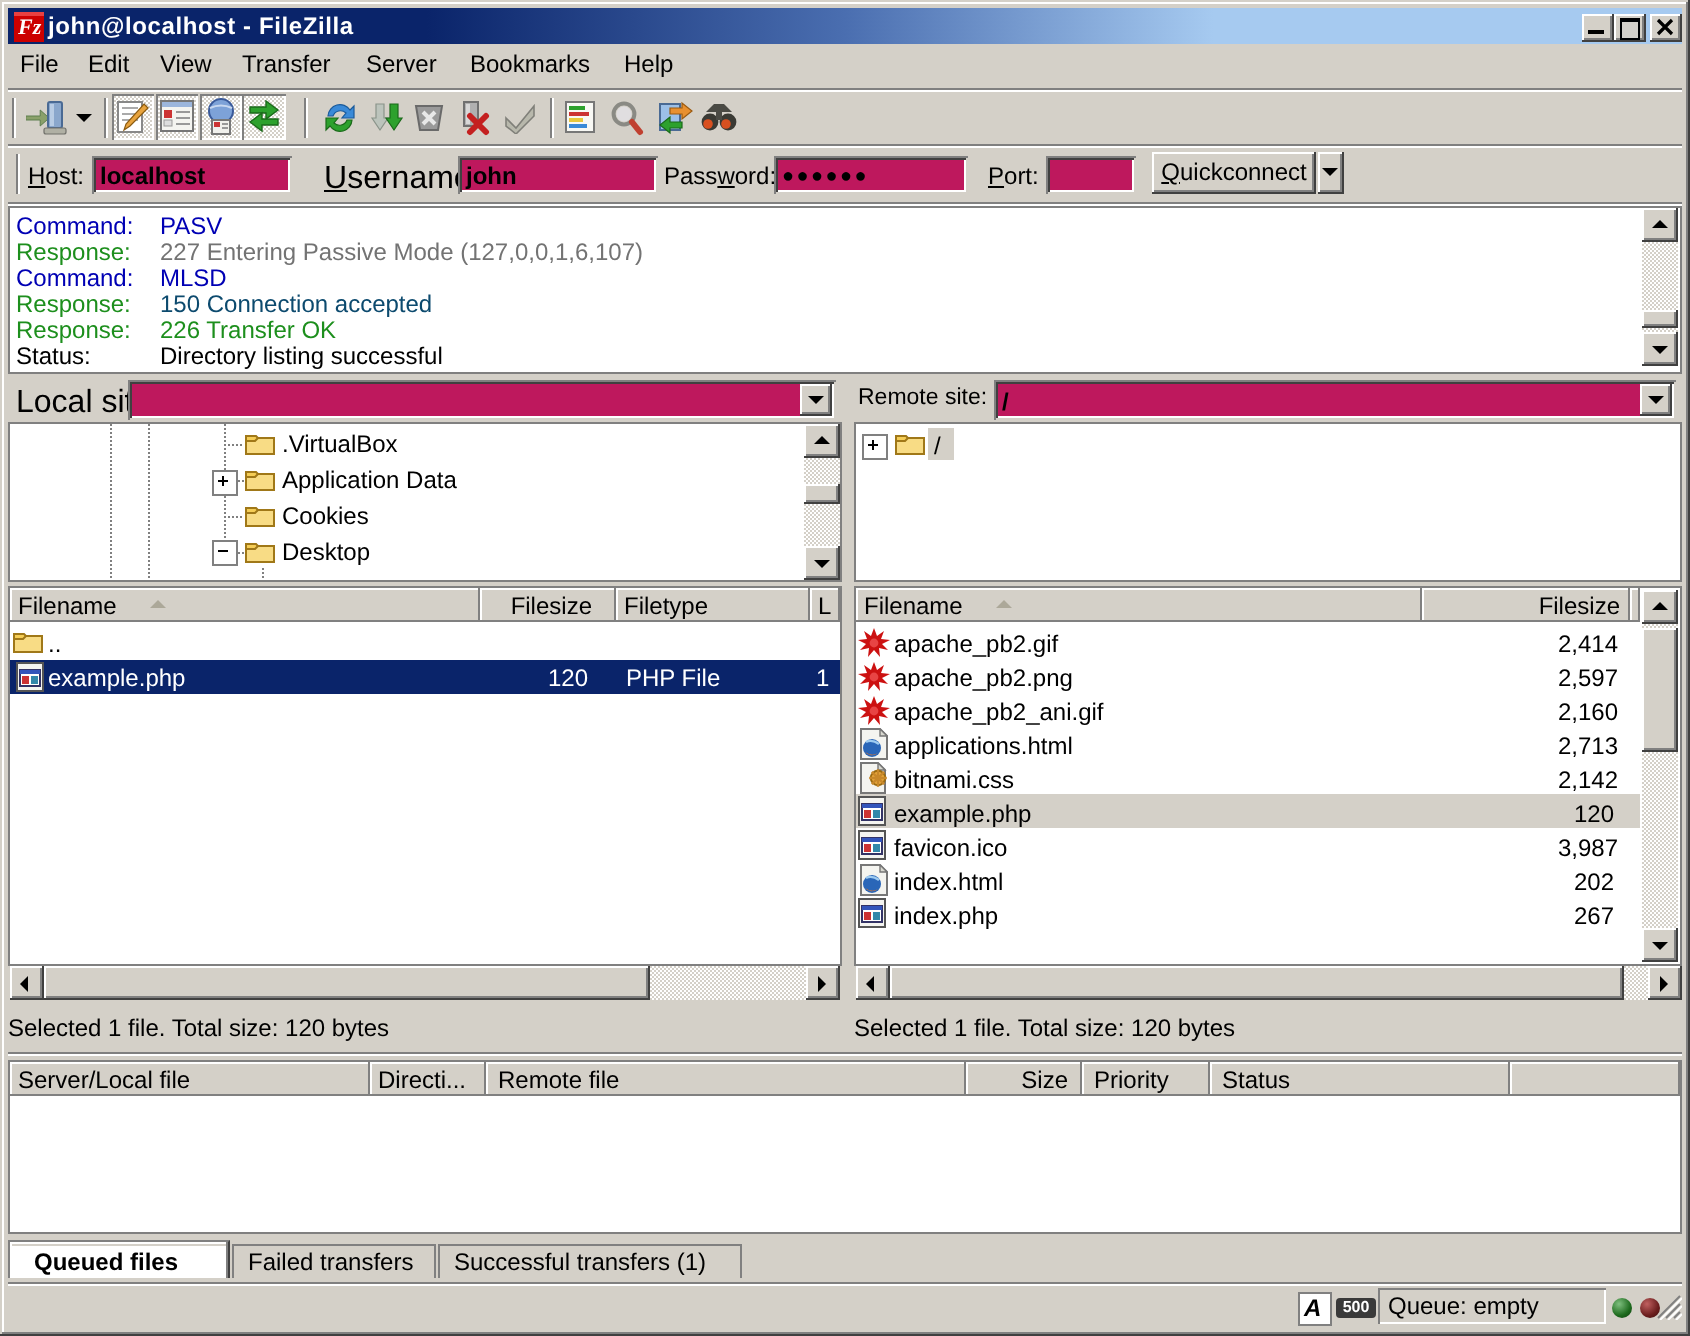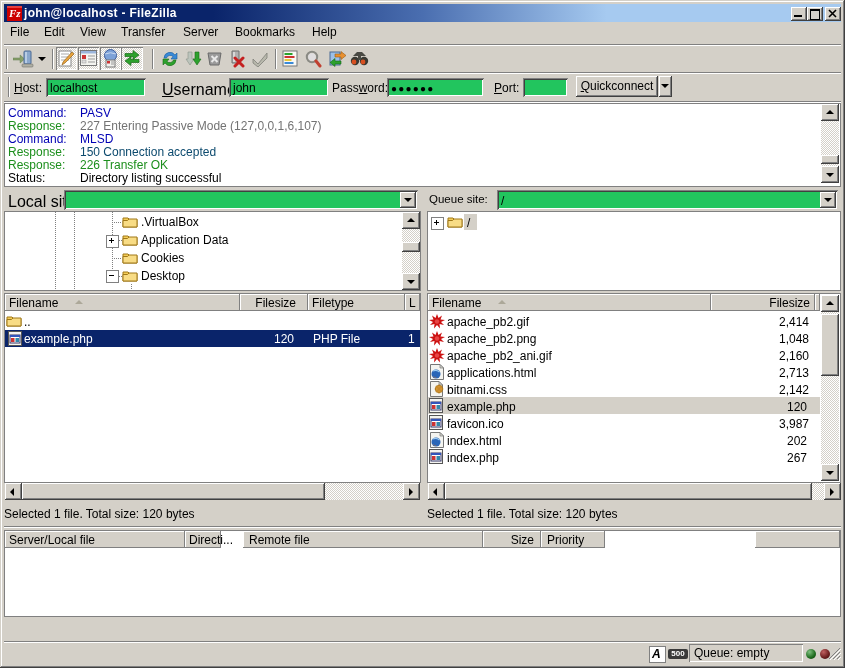--- a/index.html
+++ b/index.html
@@ -15,21 +15,21 @@
 .dotv{width:1px;background-image:repeating-linear-gradient(to bottom,#808080 0 1px,transparent 1px 2px);}
 .doth{height:1px;background-image:repeating-linear-gradient(to right,#808080 0 1px,transparent 1px 2px);}
 .lbl{position:absolute;white-space:nowrap;}
 
 #title{left:4px;top:4px;width:837px;height:18px;background:linear-gradient(to right,#0a246a 0%,#0a246a 25%,#4a6eb0 50%,#a6caf0 72%,#a6caf0 100%);}
 #title .txt{position:absolute;left:20px;top:2px;color:#fff;font-weight:bold;font-size:12px;letter-spacing:0.3px;}
 .wbtn{position:absolute;top:3px;width:16px;height:14px;background:#d4d0c8;box-shadow:inset -1px -1px 0 #404040, inset 1px 1px 0 #fff, inset -2px -2px 0 #808080;}
 
 .menuitem{position:absolute;top:0;height:20px;line-height:20px;font-size:12px;}
 
-.field{position:absolute;background:#22c55e;box-shadow:inset 1px 1px 0 #808080, inset -1px -1px 0 #d4d0c8, inset 2px 2px 0 #404040, inset -2px -2px 0 #fff;}
+.field{position:absolute;background:#be185d;box-shadow:inset 1px 1px 0 #808080, inset -1px -1px 0 #d4d0c8, inset 2px 2px 0 #404040, inset -2px -2px 0 #fff;font-weight:bold;}
 .field .v{position:absolute;left:4px;top:3px;font-size:12px;white-space:nowrap;}
 .combo-btn{position:absolute;background:#d4d0c8;box-shadow:inset -1px -1px 0 #404040, inset 1px 1px 0 #fff, inset -2px -2px 0 #808080, inset 2px 2px 0 #d4d0c8;}
 .arr-d{position:absolute;width:0;height:0;border-left:4px solid transparent;border-right:4px solid transparent;border-top:4px solid #000;}
 .arr-u{position:absolute;width:0;height:0;border-left:4px solid transparent;border-right:4px solid transparent;border-bottom:4px solid #000;}
 .arr-l{position:absolute;width:0;height:0;border-top:4px solid transparent;border-bottom:4px solid transparent;border-right:4px solid #000;}
 .arr-r{position:absolute;width:0;height:0;border-top:4px solid transparent;border-bottom:4px solid transparent;border-left:4px solid #000;}
 .hdr{position:absolute;background:#d4d0c8;box-shadow:inset -1px -1px 0 #808080, inset 1px 1px 0 #fff;}
 .hdr .t{position:absolute;left:4px;top:2px;font-size:12px;white-space:nowrap;}
 .row-txt{position:absolute;font-size:12px;white-space:nowrap;}
 .white{background:#fff;}
@@ -223,21 +223,21 @@
   <div class="abs raised" style="left:821px;top:166px;width:18px;height:17px;">
       <div class="arr-d" style="left:5px;top:7px;"></div>
     </div>
 
   <div class="lbl" style="left:8px;top:193px;font-size:16px;">Local site:</div>
   <div class="field" style="left:64px;top:190px;width:354px;height:20px;">
     <div class="combo-btn" style="right:2px;top:2px;width:16px;height:16px;">
         <div class="arr-d" style="left:4px;top:6px;"></div>
       </div>
   </div>
-  <div class="lbl" style="left:429px;top:193px;font-size:11.5px;">Queue site:</div>
+  <div class="lbl" style="left:429px;top:193px;font-size:11.5px;">Remote site:</div>
   <div class="field" style="left:497px;top:190px;width:341px;height:20px;">
     <div class="v" style="top:4px;">/</div>
     <div class="combo-btn" style="right:2px;top:2px;width:16px;height:16px;">
         <div class="arr-d" style="left:4px;top:6px;"></div>
       </div>
   </div>
 
   <div class="abs white border-dark" id="ltree" style="left:4px;top:211px;width:417px;height:80px;"></div>
   <div class="abs dotv" style="left:55px;top:212px;height:78px;"></div>
   <div class="abs dotv" style="left:74px;top:212px;height:78px;"></div>
@@ -355,21 +355,21 @@
         <path d="M8 0 L9.5 4 L13 1.5 L11.5 5.5 L16 6 L12 8 L15 11 L10.5 10 L11 14.5 L8 11 L5 14.5 L5.5 10 L1 11 L4 8 L0 6 L4.5 5.5 L3 1.5 L6.5 4 Z" fill="#cc1111"></path>
         <circle cx="8" cy="7.5" r="2.2" fill="#e84444"></circle>
       </svg>
     <div class="row-txt" style="left:447px;top:315px;">apache_pb2.gif</div>
       <div class="row-txt" style="left:779px;top:315px;">2,414</div>
     <svg class="abs icon-apache" style="left:429px;top:331px" width="16" height="15" viewBox="0 0 16 15">
         <path d="M8 0 L9.5 4 L13 1.5 L11.5 5.5 L16 6 L12 8 L15 11 L10.5 10 L11 14.5 L8 11 L5 14.5 L5.5 10 L1 11 L4 8 L0 6 L4.5 5.5 L3 1.5 L6.5 4 Z" fill="#cc1111"></path>
         <circle cx="8" cy="7.5" r="2.2" fill="#e84444"></circle>
       </svg>
     <div class="row-txt" style="left:447px;top:332px;">apache_pb2.png</div>
-      <div class="row-txt" style="left:779px;top:332px;">1,048</div>
+      <div class="row-txt" style="left:779px;top:332px;">2,597</div>
     <svg class="abs icon-apache" style="left:429px;top:348px" width="16" height="15" viewBox="0 0 16 15">
         <path d="M8 0 L9.5 4 L13 1.5 L11.5 5.5 L16 6 L12 8 L15 11 L10.5 10 L11 14.5 L8 11 L5 14.5 L5.5 10 L1 11 L4 8 L0 6 L4.5 5.5 L3 1.5 L6.5 4 Z" fill="#cc1111"></path>
         <circle cx="8" cy="7.5" r="2.2" fill="#e84444"></circle>
       </svg>
     <div class="row-txt" style="left:447px;top:349px;">apache_pb2_ani.gif</div>
       <div class="row-txt" style="left:779px;top:349px;">2,160</div>
     <svg class="abs" style="left:430px;top:364px" width="14" height="16" viewBox="0 0 14 16">
         <path d="M0.5 0.5 L10 0.5 L13.5 4 L13.5 15.5 L0.5 15.5 Z" fill="#f4f4f0" stroke="#777"></path>
         <path d="M10 0.5 L10 4 L13.5 4 Z" fill="#d8d8d0" stroke="#777" stroke-width="0.7"></path>
         <circle cx="6" cy="10" r="4.5" fill="#2a66b8"></circle>
@@ -444,34 +444,48 @@
     </div>
 
   <div class="row-txt" style="left:427px;top:507px;">Selected 1 file. Total size: 120 bytes</div>
 
   <div class="abs groove-h" style="left:4px;top:526px;width:837px;"></div>
 
   <div class="abs white" style="left:4px;top:530px;width:837px;height:87px;box-shadow:inset 0 0 0 1px #808080;"></div>
   <div class="hdr" style="left:5px;top:531px;width:180px;height:17px;">
       <div class="t">Server/Local file</div>
     </div>
-  <div class="hdr" style="left:185px;top:531px;width:36px;height:17px;">
+  <div class="hdr" style="left:185px;top:531px;width:58px;height:17px;">
       <div class="t">Directi...</div>
     </div>
   <div class="hdr" style="left:243px;top:531px;width:240px;height:17px;">
       <div class="t" style="left:6px;">Remote file</div>
     </div>
   <div class="hdr" style="left:483px;top:531px;width:58px;height:17px;">
       <div class="t" style="right:7px;left:auto;">Size</div>
     </div>
   <div class="hdr" style="left:541px;top:531px;width:64px;height:17px;">
       <div class="t" style="left:6px;">Priority</div>
     </div>
+  <div class="hdr" style="left:605px;top:531px;width:150px;height:17px;">
+      <div class="t" style="left:6px;">Status</div>
+    </div>
   <div class="hdr" style="left:755px;top:531px;width:85px;height:17px;"></div>
 
+  <div class="abs" id="tabs" style="left:4px;top:618px;width:837px;height:20px;">
+    <div class="abs" style="left:0px;top:2px;width:109px;height:18px;background:#fff;box-shadow:inset -1px 0 0 #808080, inset 1px 1px 0 #fff, inset 0 2px 0 #d4d0c8;border-top:1px solid #808080;border-left:1px solid #808080;border-right:1px solid #404040;">
+      <div class="row-txt" style="left:12px;top:3px;font-weight:bold;">Queued files</div>
+      </div>
+    <div class="abs" style="left:112px;top:4px;width:100px;height:16px;background:#d4d0c8;border:1px solid #808080;border-bottom:none;">
+      <div class="row-txt" style="left:7px;top:1px;">Failed transfers</div>
+      </div>
+    <div class="abs" style="left:215px;top:4px;width:150px;height:16px;background:#d4d0c8;border:1px solid #808080;border-bottom:none;">
+      <div class="row-txt" style="left:7px;top:1px;">Successful transfers (1)</div>
+      </div>
+  </div>
 
   <div class="abs groove-h" style="left:4px;top:641px;width:837px;"></div>
   <div class="abs" id="statusbar" style="left:4px;top:643px;width:837px;height:21px;">
     <div class="abs" style="left:645px;top:3px;width:15px;height:15px;background:#fff;border:1px solid #808080;">
       <div class="row-txt" style="left:2px;top:0px;font-weight:bold;font-style:italic;">A</div>
       </div>
     <div class="abs" style="left:664px;top:6px;width:20px;height:10px;background:#3a3a3a;border-radius:2px;color:#fff;font-size:8px;font-weight:bold;text-align:center;line-height:10px;">500</div>
     <div class="abs" style="left:685px;top:1px;width:114px;height:18px;background:#d4d0c8;box-shadow:inset 1px 1px 0 #808080, inset -1px -1px 0 #fff;">
       <div class="row-txt" style="left:5px;top:2px;">Queue: empty</div>
       </div>

